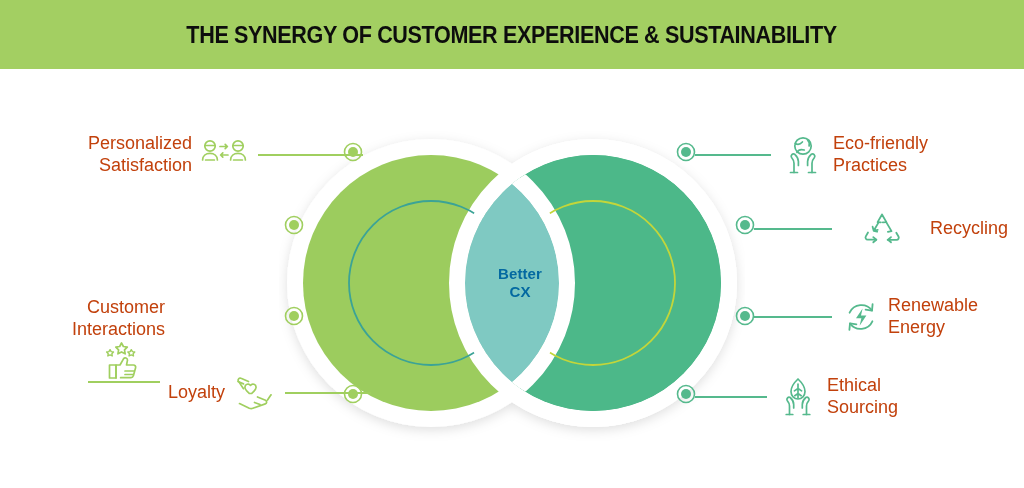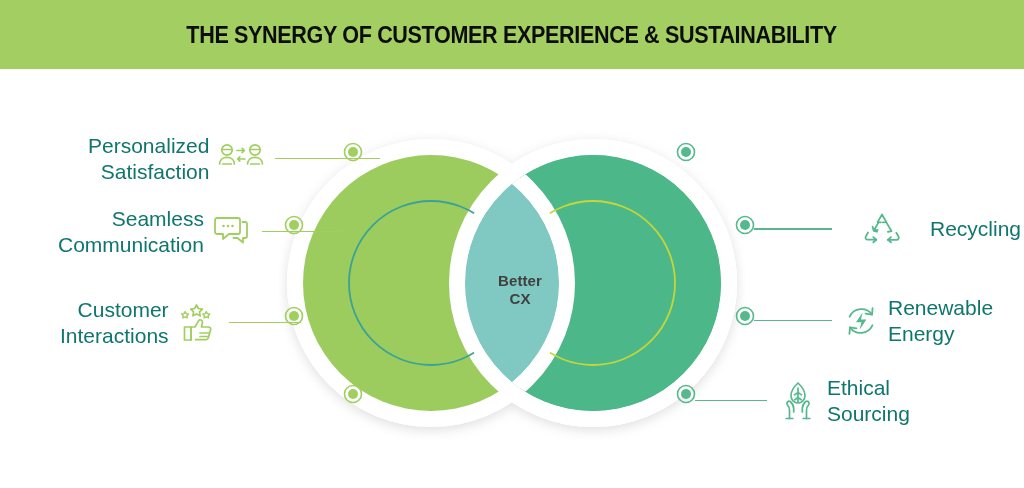--- a/index.html
+++ b/index.html
@@ -28,31 +28,31 @@
 
   
   .venn{ position:absolute; left:279px; top:56px; }
 
   
   .arc-text{
     font-size:21.5px; font-weight:bold; fill:#ffffff;
     letter-spacing:1.6px;
   }
   .lens-label{
-    position:absolute; left:474px; top:203px; width:92px;
-    text-align:center; color:#404040; font-size:15px; font-weight:bold;
+    position:absolute; left:474px; top:196px; width:92px;
+    text-align:center; color:#0369a1; font-size:15px; font-weight:bold;
     line-height:1.18; letter-spacing:0.1px;
   }
 
   
   .row{ position:absolute; display:flex; align-items:center; }
   .row.left{ flex-direction:row; }
   .row.right{ flex-direction:row; }
 
-  .lbl{ font-size:21px; color:#0f766e; line-height:1.22; white-space:nowrap; }
+  .lbl{ font-size:18px; color:#c2410c; line-height:1.22; white-space:nowrap; }
   .lbl.l{ text-align:right; }
   .lbl.r{ text-align:left; }
 
   .ico{ flex:0 0 auto; display:block; }
   .ico.l{ margin-left:9px; }
   .ico.r{ margin-right:9px; }
 
   .line{ height:1.6px; flex:0 0 auto; }
   .line.l{ background:#a0cf5f; }
   .line.r{ background:#55b98d; }
@@ -194,56 +194,72 @@
           <path d="M32.3 7.5 h9.4"></path>
           <path d="M29.6 22 c0-4.3 3.3-6.6 7.4-6.6 s7.4 2.3 7.4 6.6"></path>
           <path d="M32.6 22 h8.8"></path>
           <path d="M19 8.5 h7 M24.2 6.4 l2.2 2.1 -2.2 2.1"></path>
           <path d="M27 17 h-7 M21.8 14.9 l-2.2 2.1 2.2 2.1"></path>
         </g>
       </svg>
       <div class="line l" style="width:105px; margin-left:11px;"></div>
     </div>
 
-    <div class="row left" style="left:58px; top:137px;">
-      <div class="lbl l">
-        <div>Seamless</div>
-        <div>Communication</div>
-      </div>
-      <svg class="ico l" width="38" height="34" viewBox="0 0 38 34">
-        <g fill="none" stroke="#a0cf5f" stroke-width="1.8" stroke-linecap="round" stroke-linejoin="round">
-          <path d="M4 3 h21 a2 2 0 0 1 2 2 v12 a2 2 0 0 1 -2 2 h-9 l-6 5 v-5 h-6 a2 2 0 0 1 -2 -2 v-12 a2 2 0 0 1 2 -2 z"></path>
-          <circle cx="10.5" cy="11" r="1.25" fill="#a0cf5f" stroke="none"></circle>
-          <circle cx="15" cy="11" r="1.25" fill="#a0cf5f" stroke="none"></circle>
-          <circle cx="19.5" cy="11" r="1.25" fill="#a0cf5f" stroke="none"></circle>
-          <path d="M29.5 7 h2.5 a2 2 0 0 1 2 2 v12 a2 2 0 0 1 -2 2 h-2 v4.5 l-5.5 -4.5 h-4"></path>
-        </g>
-      </svg>
-      <div class="line l" style="width:78px; margin-left:11px;"></div>
-    </div>
-
-    <div class="row left" style="left:60px; top:228px;">
+
+    <div class="row left" style="left:72px; top:228px;flex-direction:column;">
       <div class="lbl l">
         <div>Customer</div>
         <div>Interactions</div>
       </div>
       <svg class="ico l" width="40" height="40" viewBox="0 0 40 40">
         <g fill="none" stroke="#a0cf5f" stroke-width="1.7" stroke-linecap="round" stroke-linejoin="round">
           <path d="M18.5 2 l1.9 3.5 3.9 .6 -2.8 2.8 .65 3.9 -3.6 -1.85 -3.6 1.85 .65 -3.9 -2.8 -2.8 3.9 -.6 z"></path>
           <path d="M7.6 7.5 l1.4 2.5 2.8 .45 -2 2 .5 2.8 -2.7 -1.35 -2.7 1.35 .5 -2.8 -2 -2 2.8 -.45 z" transform="scale(0.82) translate(1,3)"></path>
           <path d="M29.5 7.5 l1.4 2.5 2.8 .45 -2 2 .5 2.8 -2.7 -1.35 -2.7 1.35 .5 -2.8 -2 -2 2.8 -.45 z" transform="scale(0.82) translate(5,3)"></path>
           <path d="M13 37 v-13 h4 l3.5 -6.2 a2.2 2.2 0 0 1 4 1.4 l-1 4.8 h7 a2.2 2.2 0 0 1 2.1 2.8 l-2.3 8.1 a2.4 2.4 0 0 1 -2.3 1.8 h-10.4"></path>
           <path d="M6.5 24 h6.5 v13 h-6.5 z"></path>
           <path d="M22 30 h9 M22 33.5 h8"></path>
         </g>
       </svg>
       <div class="line l" style="width:72px; margin-left:11px;"></div>
     </div>
 
-
+    <div class="row left" style="left:168px; top:306px;">
+      <div class="lbl l">
+        <div>Loyalty</div>
+      </div>
+      <svg class="ico l" width="40" height="36" viewBox="0 0 40 36">
+        <g fill="none" stroke="#a0cf5f" stroke-width="1.7" stroke-linecap="round" stroke-linejoin="round">
+          <path d="M15.5 18.5 c-2.4 -2.2 -4.6 -3.9 -4.6 -6.3 a3.1 3.1 0 0 1 5.6 -1.8 a3.1 3.1 0 0 1 5.6 1.8 c0 2.4 -2.2 4.1 -4.6 6.3 z"></path>
+          <path d="M14.5 6.5 l-7.5 -3.2 a2 2 0 0 0 -2.6 2.8 l5.1 7.6"></path>
+          <path d="M4 6.5 l5.5 2.4"></path>
+          <path d="M23.5 22 l8 3.2 a2 2 0 0 1 -.2 3.7 l-12.4 4.4 a5 5 0 0 1 -3.6 -.1 l-9.8 -4.6"></path>
+          <path d="M26 29.5 l-5.5 -2"></path>
+          <path d="M33.5 25 l3.5 -5.2"></path>
+        </g>
+      </svg>
+      <div class="line l" style="width:86px; margin-left:11px;"></div>
+    </div>
+
+    <div class="row right" style="left:695px; top:64px;">
+      <div class="line r" style="width:76px; margin-right:11px;"></div>
+      <svg class="ico r" width="42" height="42" viewBox="0 0 42 42">
+        <g fill="none" stroke="#55b98d" stroke-width="1.7" stroke-linecap="round" stroke-linejoin="round">
+          <circle cx="21" cy="12" r="8.2"></circle>
+          <path d="M13.2 9.5 c3 1.6 5.6 .3 7.2 -1.5 M15 18.4 c1.4 -2.6 4.4 -3.3 7.3 -2.4 M25.5 5.8 c1.8 1.7 2.1 4 1.6 6.2"></path>
+          <path d="M12 38.5 v-9.3 c0 -2.6 -1 -4 -2.4 -5.7 a2.3 2.3 0 0 1 3.2 -3.2 c2.2 2 3.6 4.2 3.6 7.2 v4"></path>
+          <path d="M30 38.5 v-9.3 c0 -2.6 1 -4 2.4 -5.7 a2.3 2.3 0 0 0 -3.2 -3.2 c-2.2 2 -3.6 4.2 -3.6 7.2 v4"></path>
+          <path d="M8.5 38.5 h7 M26.5 38.5 h7"></path>
+        </g>
+      </svg>
+      <div class="lbl r">
+        <div>Eco-friendly</div>
+        <div>Practices</div>
+      </div>
+    </div>
 
     <div class="row right" style="left:754px; top:142px;gap:20px;">
       <div class="line r" style="width:78px; margin-right:11px;"></div>
       <svg class="ico r" width="38" height="36" viewBox="0 0 38 36">
         <g fill="none" stroke="#55b98d" stroke-width="1.8" stroke-linecap="round" stroke-linejoin="round">
           <path d="M19 3.5 l4.4 7.6 -3.6 .3 M19 3.5 l-4.4 7.6 3.3 .3"></path>
           <path d="M15.6 11.4 l-4.9 8.4 3.5 .9 M10.7 19.8 l-1.1 -4.1 M10.7 19.8 l4 -1"></path>
           <path d="M5 21.5 l-2.2 3.9 a2.2 2.2 0 0 0 1.9 3.3 h8.6"></path>
           <path d="M13.3 28.7 l-3 -2.6 M13.3 28.7 l-3 2.6"></path>
           <path d="M23.5 11.6 l5 8.5 -3.6 .8"></path>

